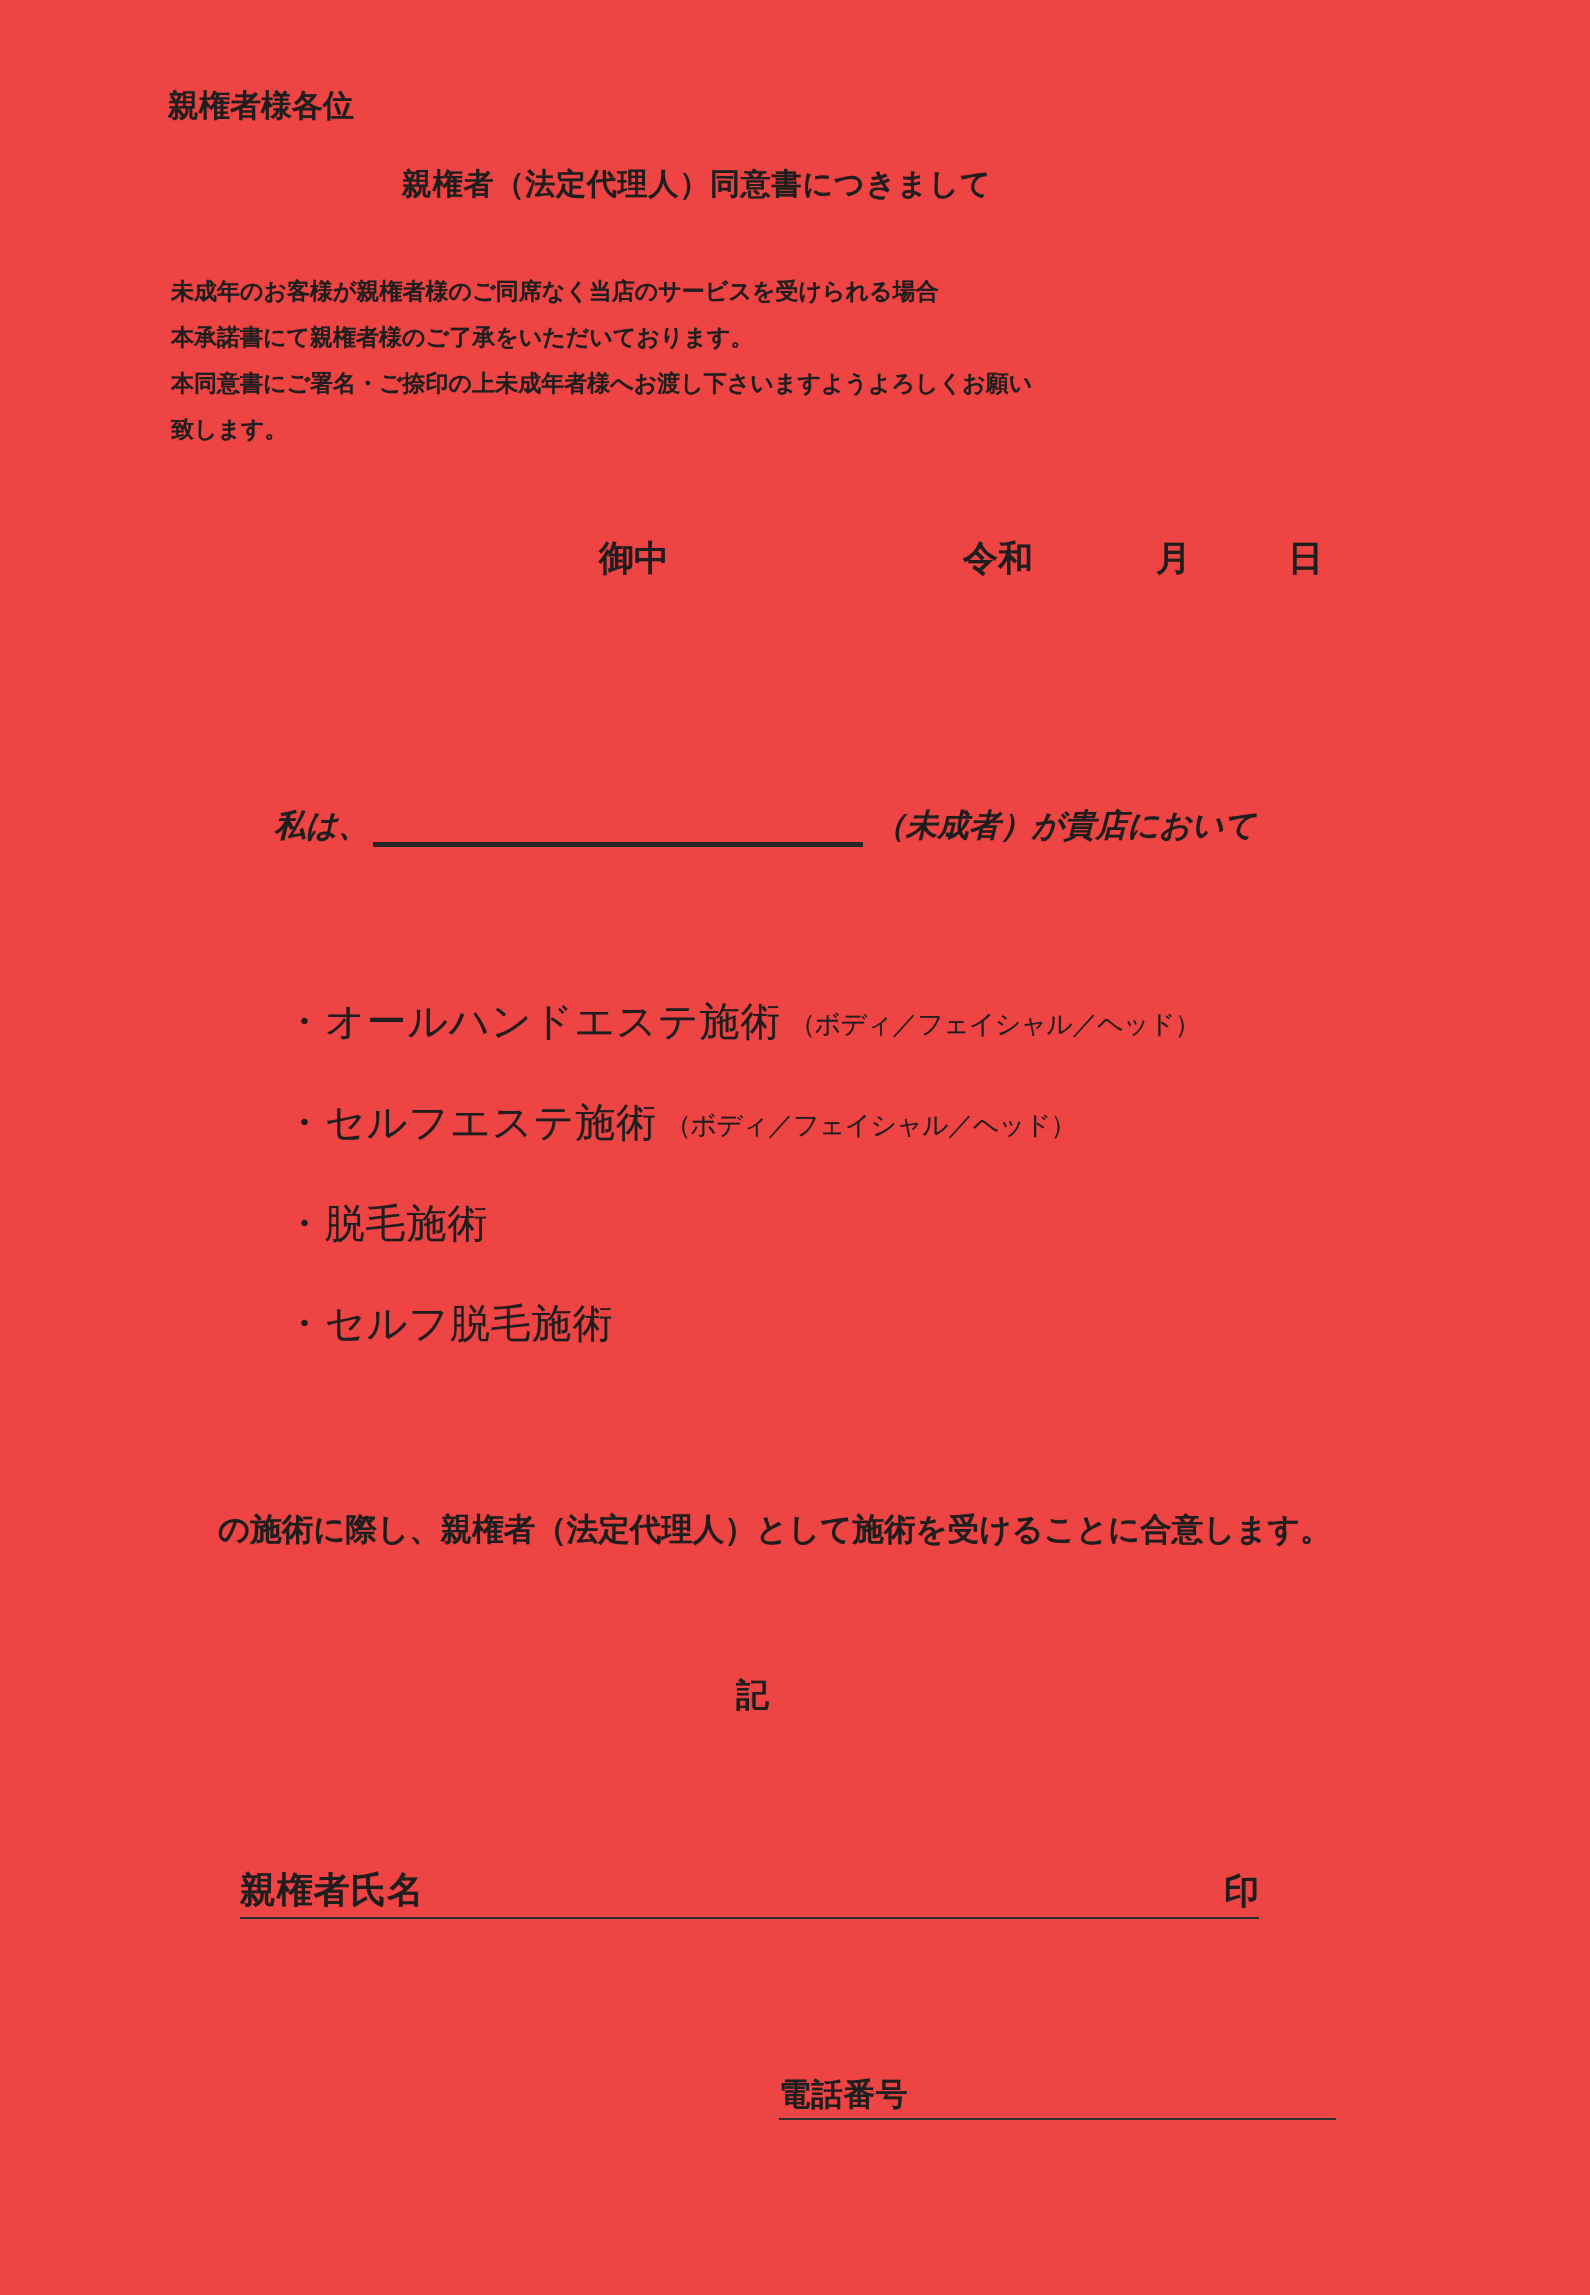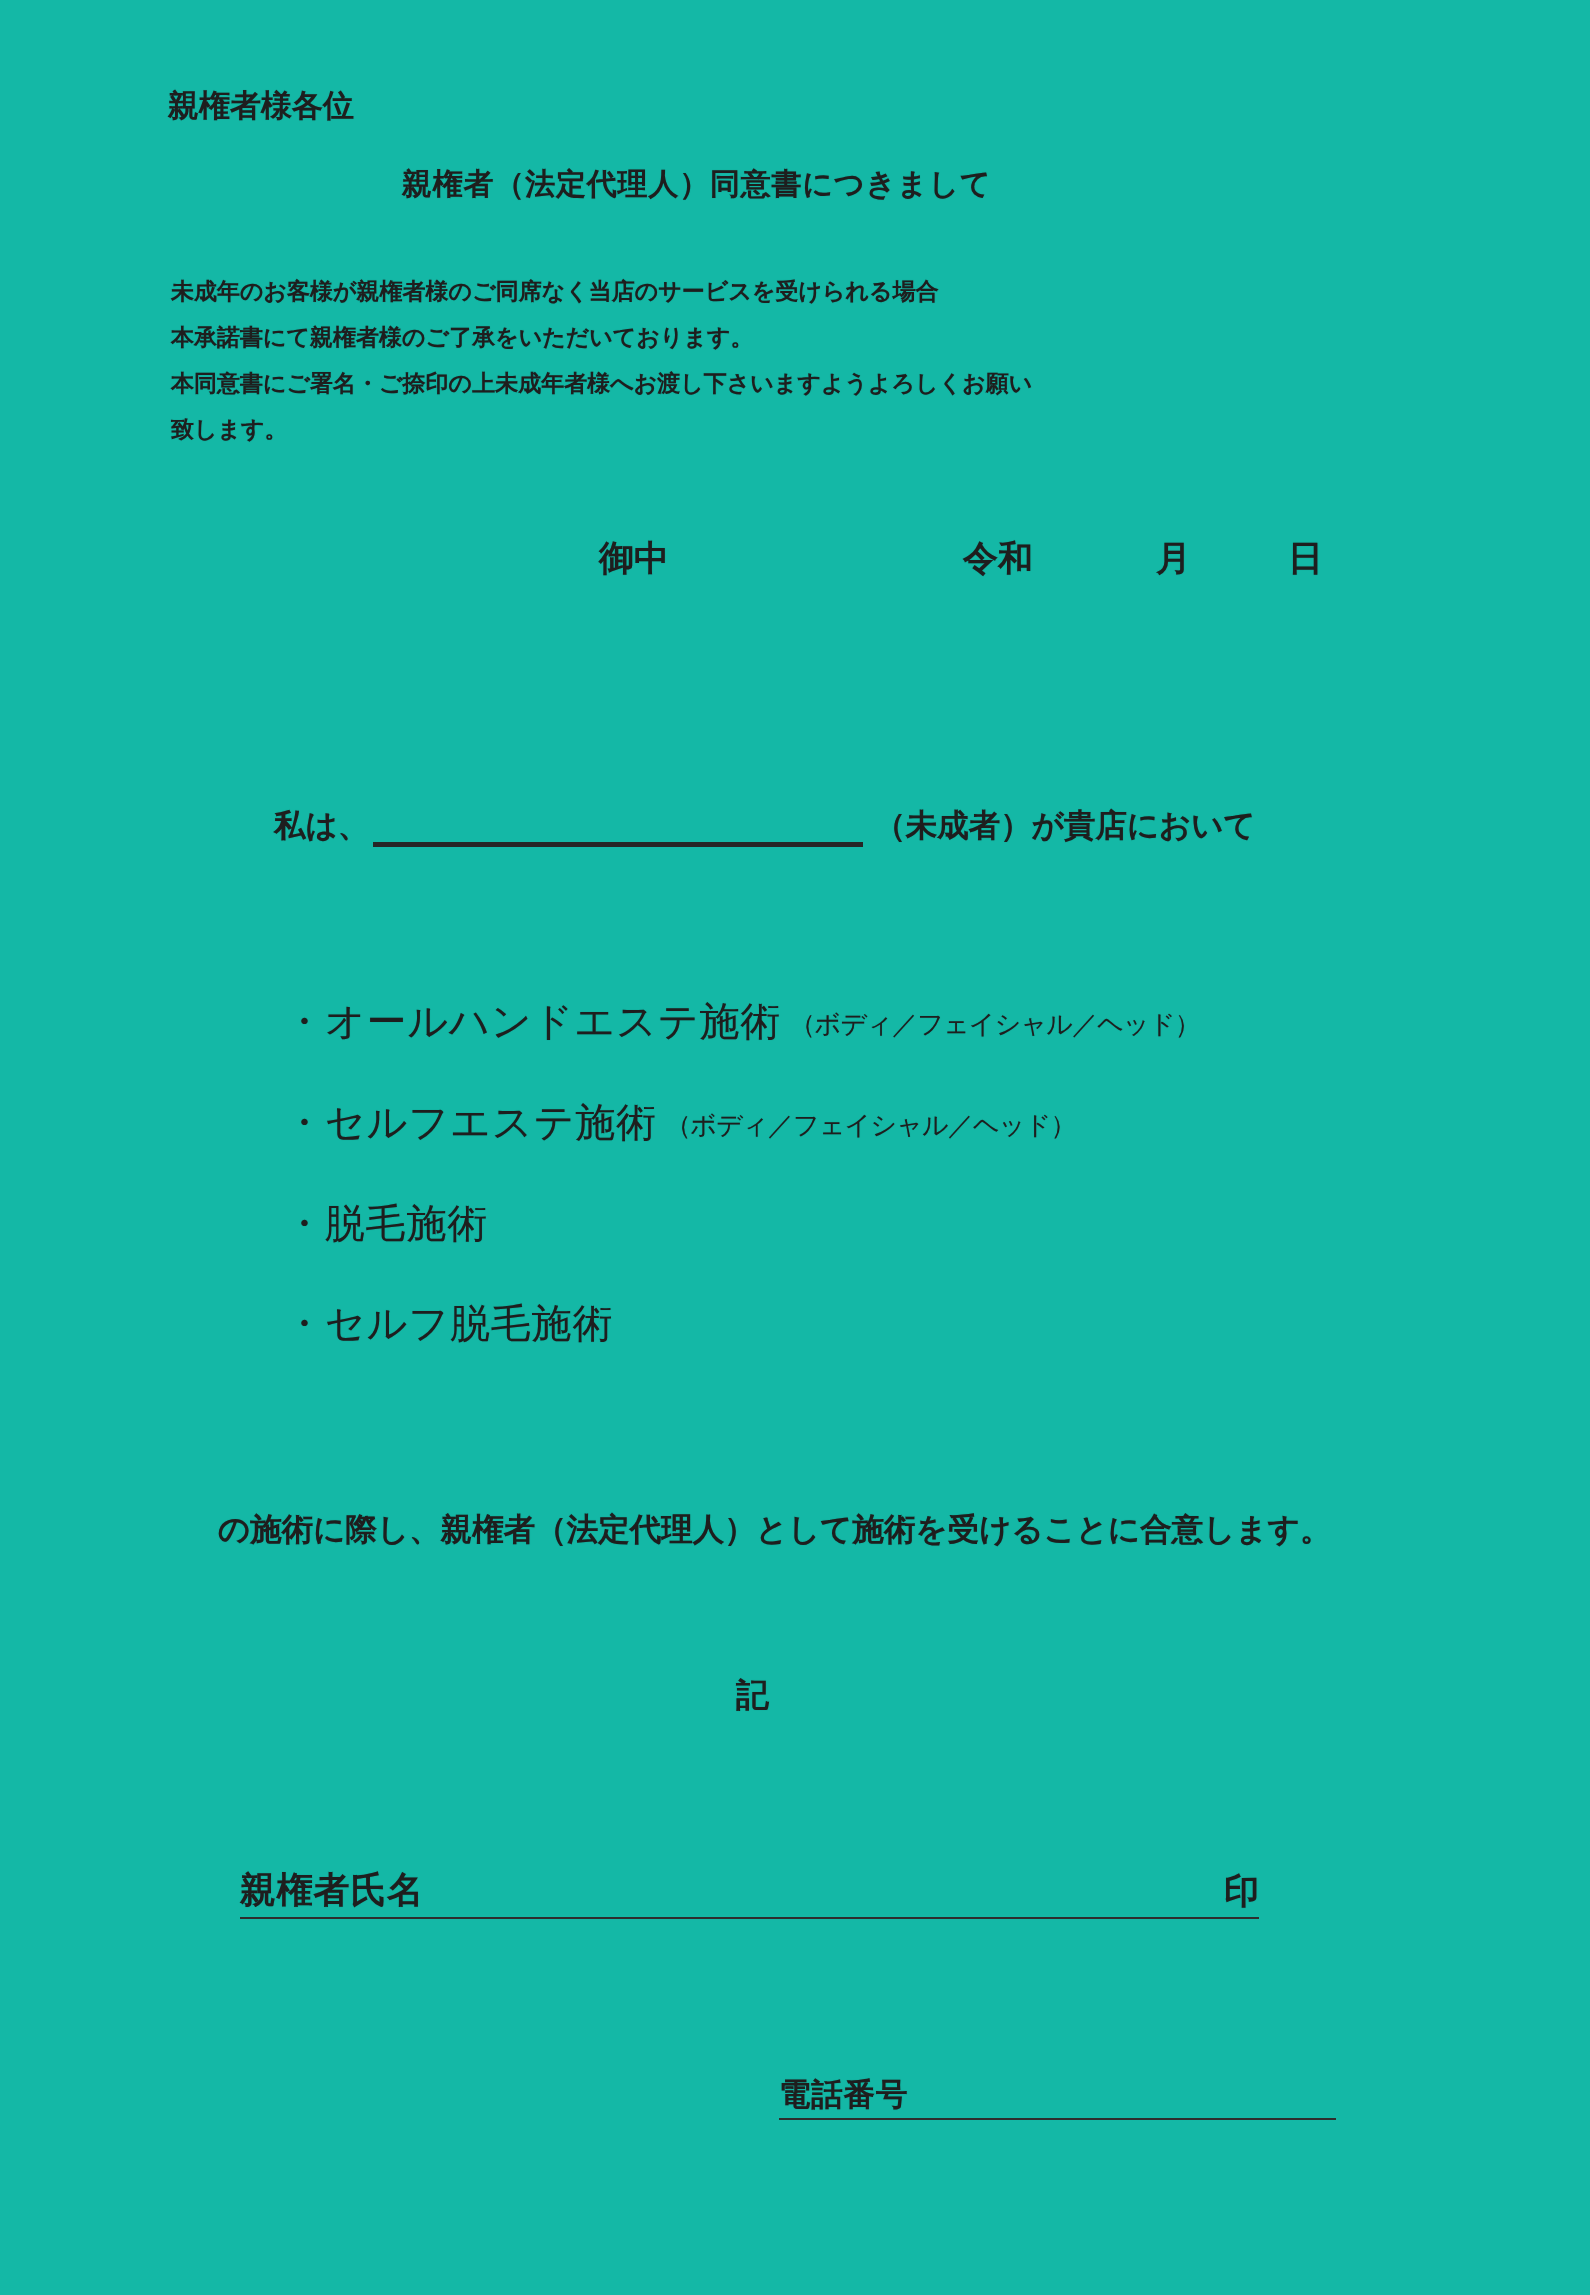--- a/index.html
+++ b/index.html
@@ -1,21 +1,21 @@
 <!DOCTYPE html>
 <html lang="ja" style="font-size:13.3px"><head>
 <meta charset="utf-8">
 <style>
   * { margin: 0; padding: 0; box-sizing: border-box; }
   html, body { margin: 0; padding: 0; background: #e8e8e8; }
   .page {
     position: relative;
     width: 1591px;
     height: 2295px;
-    background: #14b8a6;
+    background: #ef4444;
     overflow: hidden;
     font-family: "Liberation Sans", sans-serif;
     color: #1e1e1e;
     text-shadow: 0 0 0.8px rgba(30,30,30,0.35);
     white-space: nowrap;
   }
   .abs { position: absolute; }
 
   .recipient {
     left: 168px; top: 85px;
@@ -40,21 +40,21 @@
   .pos-day   { left: 1288px; }
 
   .consent-title {
     left: 485px; top: 664px;
     font-size: 38px; font-weight: 700; letter-spacing: 1.7px;
   }
 
   .decl {
     left: 274px; top: 805px;
     display: flex; align-items: flex-end;
-    font-size: 31.5px; font-weight: 700;
+    font-size: 31.5px; font-weight: 700; font-style: italic;
   }
   .fill-blank {
     display: inline-block;
     width: 490px; height: 35px;
     border-bottom: 5px solid #262626;
     margin: 0 11.6px 0 3.3px;
   }
 
   .svc {
     left: 284px;

